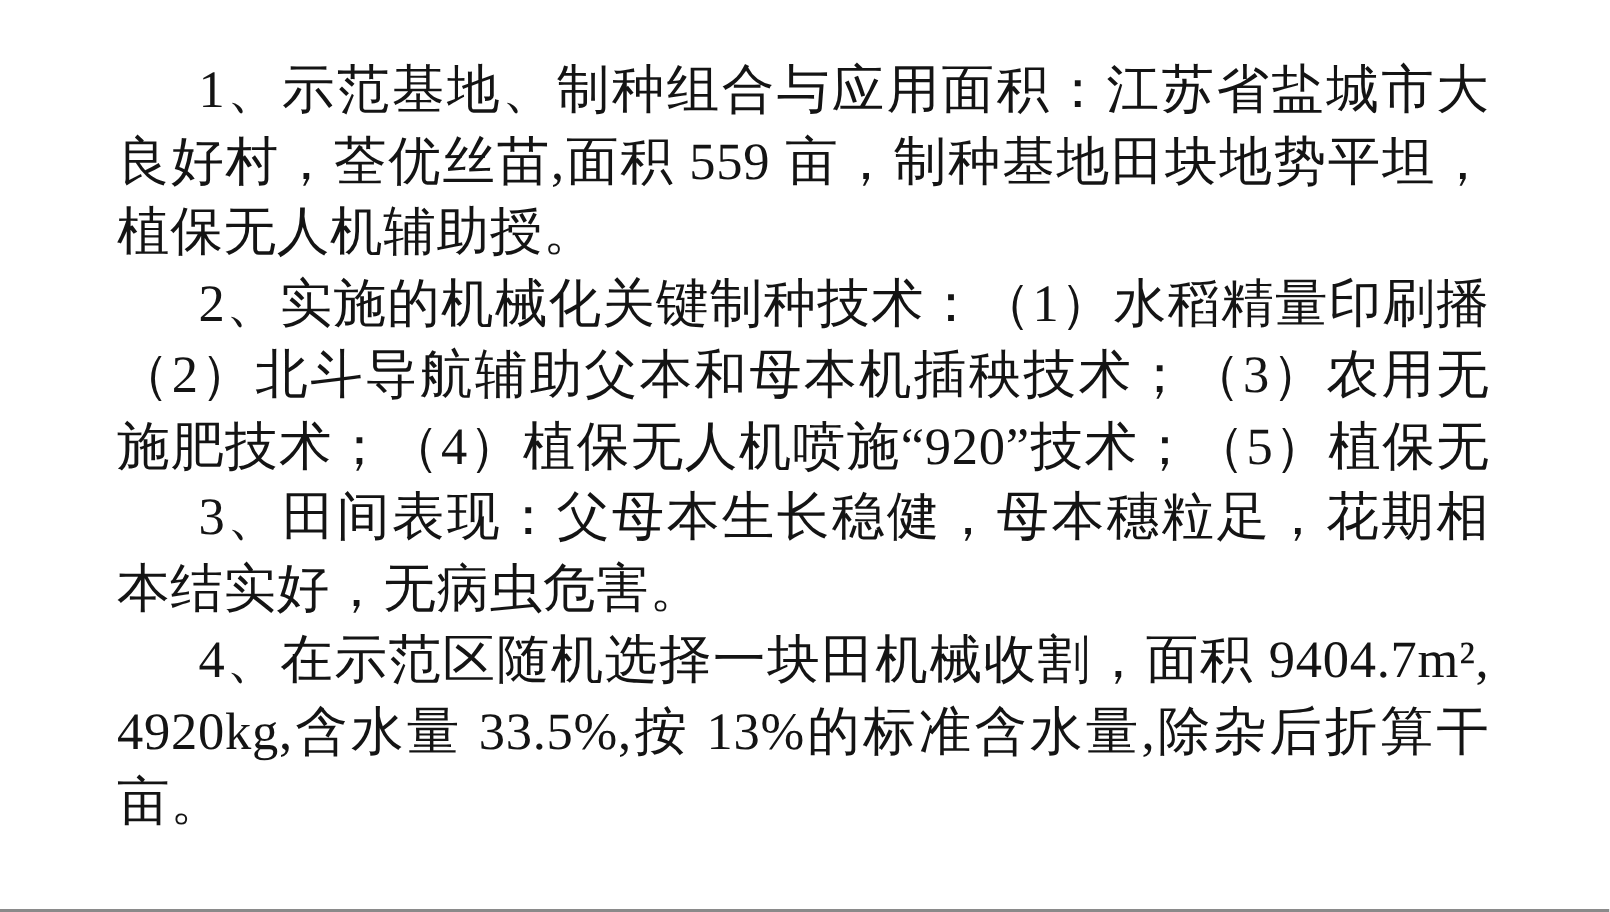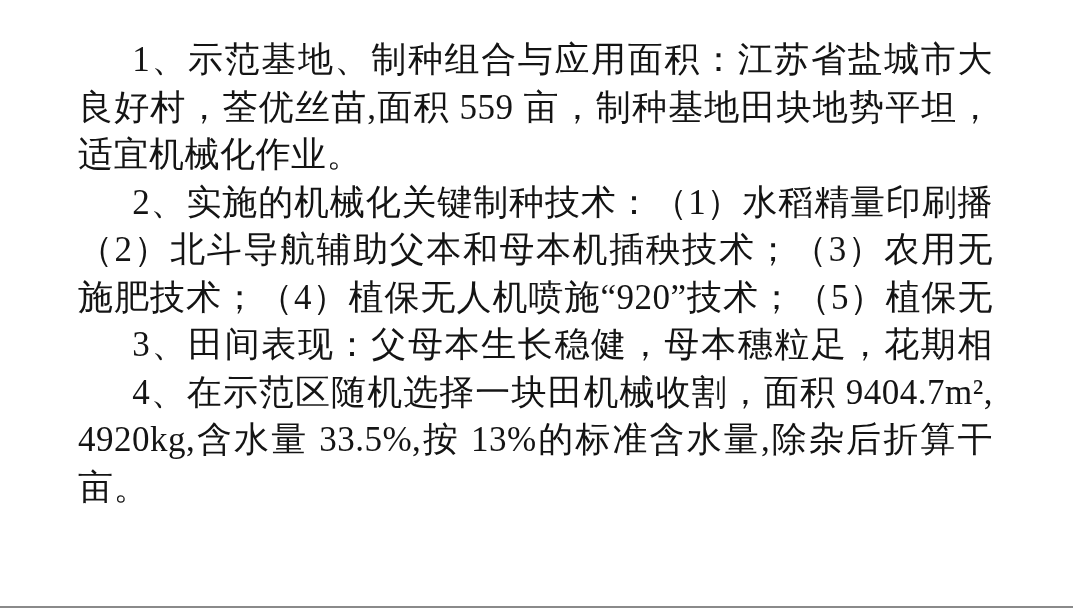--- a/index.html
+++ b/index.html
@@ -48,23 +48,24 @@
     background: #8a8a8a;
   }
 </style>
 </head>
 <body>
 
 <div class="page">
   <div class="doc-text">
       <div class="line indent justify">1、示范基地、制种组合与应用面积：江苏省盐城市大丰区刘庄镇</div>
       <div class="line justify">良好村，荃优丝苗,面积 559 亩，制种基地田块地势平坦，田块方正，</div>
-      <div class="line">适宜机械化作业。</div>
+      <div class="line">植保无人机辅助授。</div>
       <div class="line indent justify">2、实施的机械化关键制种技术：（1）水稻精量印刷播种育秧技术；</div>
       <div class="line justify">（2）北斗导航辅助父本和母本机插秧技术；（3）农用无人机全程施药、</div>
       <div class="line justify">施肥技术；（4）植保无人机喷施“920”技术；（5）植保无人机辅助授</div>
       <div class="line indent justify">3、田间表现：父母本生长稳健，母本穗粒足，花期相遇良好，母</div>
+      <div class="line">本结实好，无病虫危害。</div>
       <div class="line indent justify">4、在示范区随机选择一块田机械收割，面积 9404.7m²,实收湿种</div>
       <div class="line justify">4920kg,含水量 33.5%,按 13%的标准含水量,除杂后折算干种 226.7kg/</div>
       <div class="line">亩。</div>
     </div>
   <div class="bottom-edge"></div>
 </div>
 
 </body></html>

